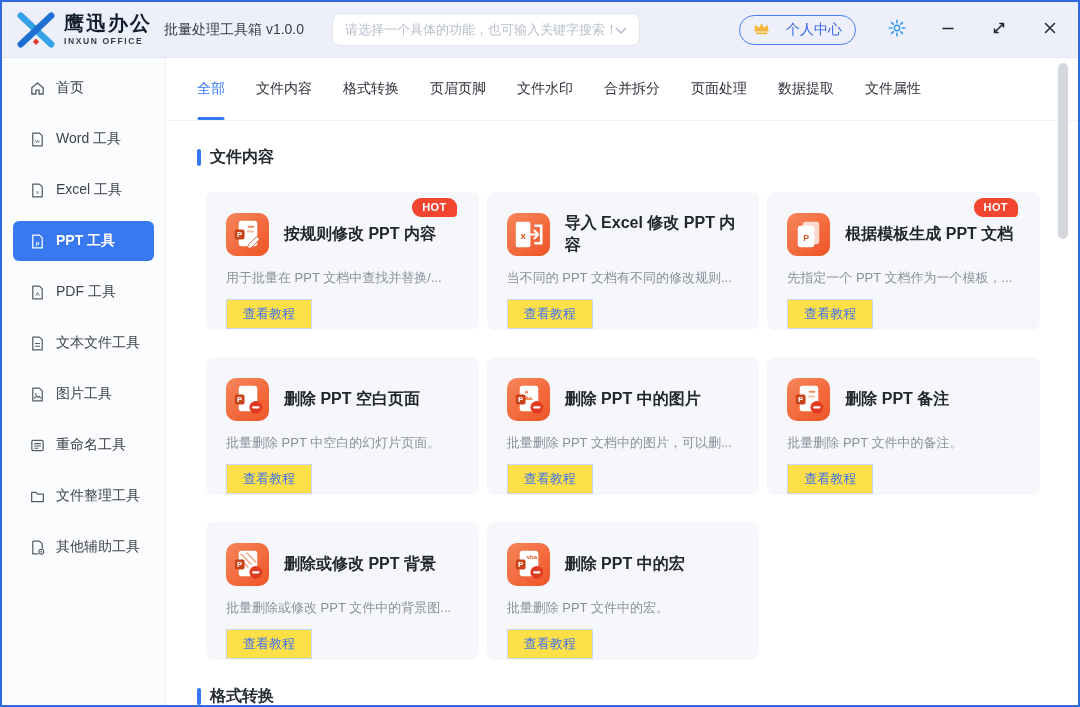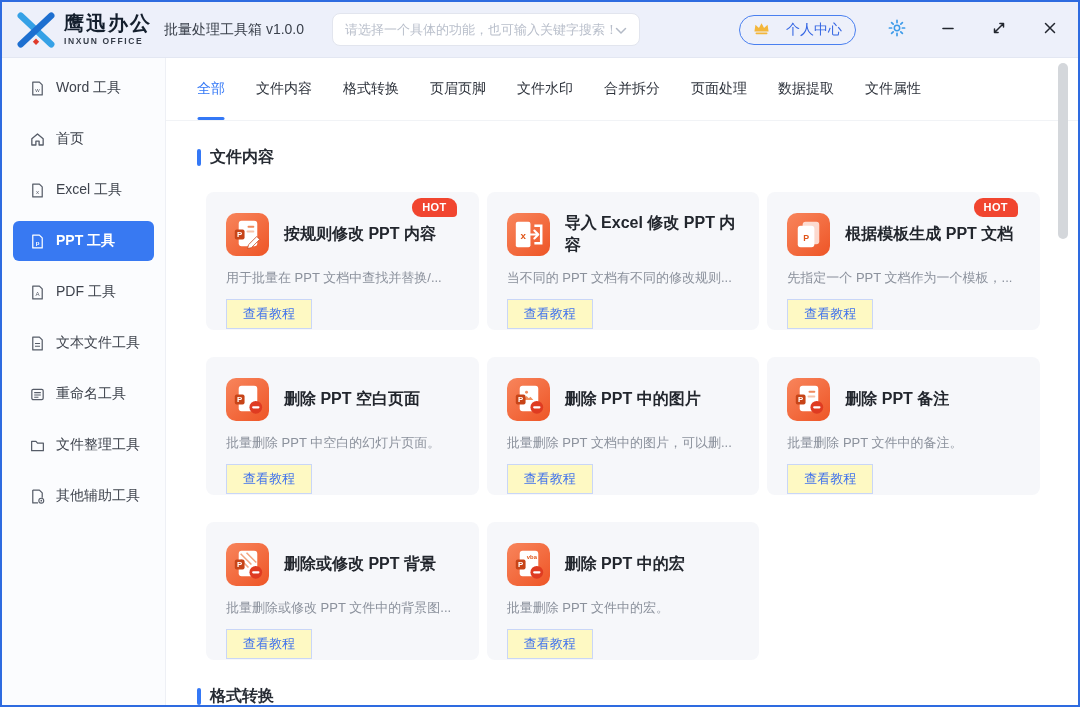--- a/index.html
+++ b/index.html
@@ -51,21 +51,21 @@
   .sec-title{font-size:16px;font-weight:700;color:#262b33;}
   .cards{display:grid;grid-template-columns:repeat(3,1fr);gap:27px 8px;margin:0 0 26px 9px;}
   .card{position:relative;background:#f6f7fa;border-radius:8px;height:138px;
     padding:19px 20px;box-sizing:border-box;}
   .c-top{display:flex;align-items:center;min-height:46px;}
   .tile{width:43px;height:43px;border-radius:10px;flex-shrink:0;display:block;
     background:linear-gradient(140deg,#f8855c,#ee5526);}
   .tile svg{width:100%;height:100%;display:block;}
   .c-title{margin-left:15px;font-size:16px;font-weight:700;color:#22262d;line-height:1.35;}
   .c-desc{margin-top:12px;font-size:13px;color:#8b919c;white-space:nowrap;overflow:hidden;}
-  .c-btn{margin-top:12px;font-size:13px;color:#4273ec;background:#fef9c3;border:1px solid #c9d6f7;
+  .c-btn{margin-top:12px;font-size:13px;color:#4273ec;background:#fde047;border:1px solid #c9d6f7;
     border-radius:0;padding:5px 16px;cursor:pointer;font-family:inherit;}
   .hot{position:absolute;top:6px;right:22px;background:#f1452f;color:#fff;font-size:11px;
     font-weight:700;padding:3px 10px 4px;border-radius:9px 9px 4px 9px;letter-spacing:.4px;}
   
   .sb-thumb{position:absolute;right:10px;top:5px;width:10px;height:176px;background:#d4d7db;
     border-radius:5px;cursor:pointer;}
 </style>
 </head>
 <body>
 
@@ -136,37 +136,37 @@
         </span>
       </button>
     </div>
   </header>
 
   <div class="bodyrow">
     <nav class="sidebar">
         <div class="side-item">
           <span class="icon">
             <svg viewBox="0 0 18 18">
+              <path d="M3 8.2 L9 3.2 L15 8.2 V14.8 H10.7 V10.8 H7.3 V14.8 H3 Z" fill="none" stroke="currentColor" stroke-width="1.4" stroke-linejoin="round"></path>
+            </svg>
+          </span>
+          <span class="lbl">首页</span>
+        </div>
+        <div class="side-item">
+          <span class="icon">
+            <svg viewBox="0 0 18 18">
               <path d="M4 2.2 h7 l3 3 v10.6 h-10 z" fill="none" stroke="currentColor" stroke-width="1.3" stroke-linejoin="round"></path>
               <text x="9" y="12.8" text-anchor="middle" font-size="6.5" fill="currentColor" font-family="sans-serif">w</text>
             </svg>
           </span>
           <span class="lbl">Word 工具</span>
         </div>
         <div class="side-item">
           <span class="icon">
             <svg viewBox="0 0 18 18">
-              <path d="M3 8.2 L9 3.2 L15 8.2 V14.8 H10.7 V10.8 H7.3 V14.8 H3 Z" fill="none" stroke="currentColor" stroke-width="1.4" stroke-linejoin="round"></path>
-            </svg>
-          </span>
-          <span class="lbl">首页</span>
-        </div>
-        <div class="side-item">
-          <span class="icon">
-            <svg viewBox="0 0 18 18">
               <path d="M4 2.2 h7 l3 3 v10.6 h-10 z" fill="none" stroke="currentColor" stroke-width="1.3" stroke-linejoin="round"></path>
               <text x="9" y="12.8" text-anchor="middle" font-size="6.5" fill="currentColor" font-family="sans-serif">x</text>
             </svg>
           </span>
           <span class="lbl">Excel 工具</span>
         </div>
         <div class="side-item active">
           <span class="icon">
             <svg viewBox="0 0 18 18">
               <path d="M4 2.2 h7 l3 3 v10.6 h-10 z" fill="none" stroke="currentColor" stroke-width="1.3" stroke-linejoin="round"></path>
@@ -185,20 +185,30 @@
           <span class="lbl">PDF 工具</span>
         </div>
         <div class="side-item">
           <span class="icon">
             <svg viewBox="0 0 18 18">
               <path d="M4 2.2 h7 l3 3 v10.6 h-10 z" fill="none" stroke="currentColor" stroke-width="1.3" stroke-linejoin="round"></path>
               <path d="M6.3 9 h5.4 M6.3 12 h5.4" stroke="currentColor" stroke-width="1.1"></path>
             </svg>
           </span>
           <span class="lbl">文本文件工具</span>
+        </div>
+        <div class="side-item">
+          <span class="icon">
+            <svg viewBox="0 0 18 18">
+              <path d="M4 2.2 h7 l3 3 v10.6 h-10 z" fill="none" stroke="currentColor" stroke-width="1.3" stroke-linejoin="round"></path>
+              <circle cx="7.2" cy="8.6" r="1" fill="currentColor"></circle>
+              <path d="M5.5 13.2 l2.5 -2.8 1.7 1.7 1.3 -1.3 1.6 2.4" fill="none" stroke="currentColor" stroke-width="1.1"></path>
+            </svg>
+          </span>
+          <span class="lbl">图片工具</span>
         </div>
         <div class="side-item">
           <span class="icon">
             <svg viewBox="0 0 18 18">
               <rect x="3" y="3.5" width="12" height="11" rx="1.5" fill="none" stroke="currentColor" stroke-width="1.3"></rect>
               <path d="M5.5 7 h7 M5.5 9.5 h7 M5.5 12 h4.5" stroke="currentColor" stroke-width="1.1"></path>
             </svg>
           </span>
           <span class="lbl">重命名工具</span>
         </div>

